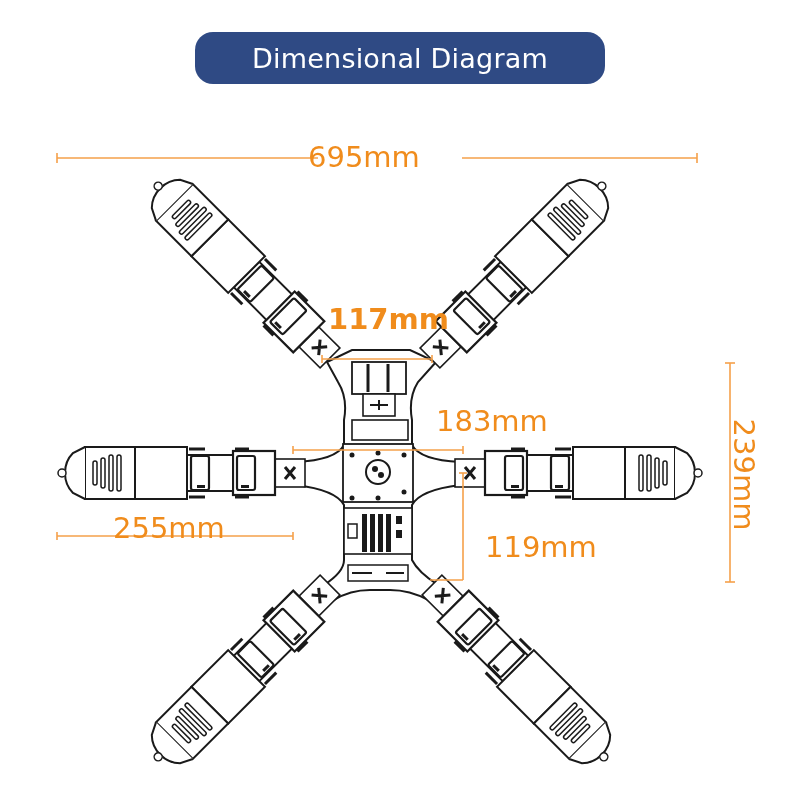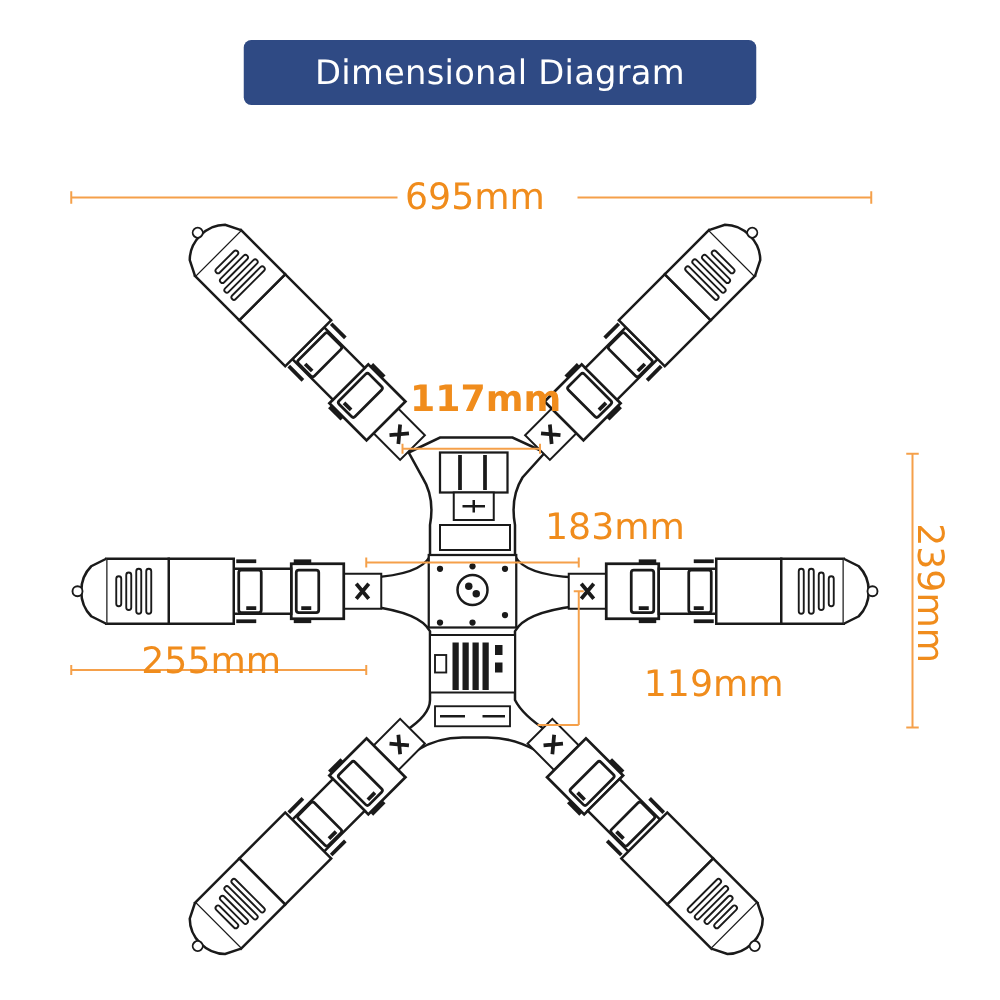--- a/index.html
+++ b/index.html
@@ -1,19 +1,19 @@
 <!DOCTYPE html>
 <html><head>
 <meta charset="utf-8">
 <style>
   html, body { margin: 0; padding: 0; background: #ffffff; }
   body { width: 800px; height: 800px; position: relative; overflow: hidden; font-family: "Liberation Sans", "DejaVu Sans", sans-serif; }
   .title-banner {
     position: absolute; left: 195px; top: 32px; width: 410px; height: 52px;
-    background: #2f4a84; border-radius: 6px; color: #ffffff;
+    background: #2f4a84; border-radius: 18px; color: #ffffff;
     display: flex; align-items: center; justify-content: center;
     font-size: 27px; font-family: "DejaVu Sans", sans-serif; letter-spacing: 0.2px;
   }
   .dim-label {
     position: absolute; color: #f08c1c; font-family: "DejaVu Sans", sans-serif;
     font-size: 29px; white-space: nowrap; line-height: 1;
   }
   svg.diagram { position: absolute; left: 0; top: 0; }
 </style>
 </head>
@@ -131,18 +131,18 @@
     <line x1="463" y1="473" x2="463" y2="580"></line>
     <line x1="459" y1="473" x2="467" y2="473"></line>
     <line x1="430" y1="580" x2="463" y2="580"></line>
 
     <line x1="730" y1="363" x2="730" y2="582"></line>
     <line x1="725" y1="363" x2="735" y2="363"></line>
       <line x1="725" y1="582" x2="735" y2="582"></line>
   </g>
 </svg>
 
-<div class="dim-label" style="left:324px; top:143px;">695mm</div>
+<div class="dim-label" style="left:308px; top:143px;">695mm</div>
 <div class="dim-label" style="left:328px; top:305px;font-weight:bold;">117mm</div>
 <div class="dim-label" style="left:436px; top:407px;text-align:right;">183mm</div>
 <div class="dim-label" style="left:113px; top:514px;">255mm</div>
-<div class="dim-label" style="left:485px; top:533px;margin-left:30px;">119mm</div>
+<div class="dim-label" style="left:485px; top:533px;">119mm</div>
 <div class="dim-label" style="left:688px; top:460px; transform: rotate(90deg); transform-origin: center;">239mm</div>
 
 </body></html>

